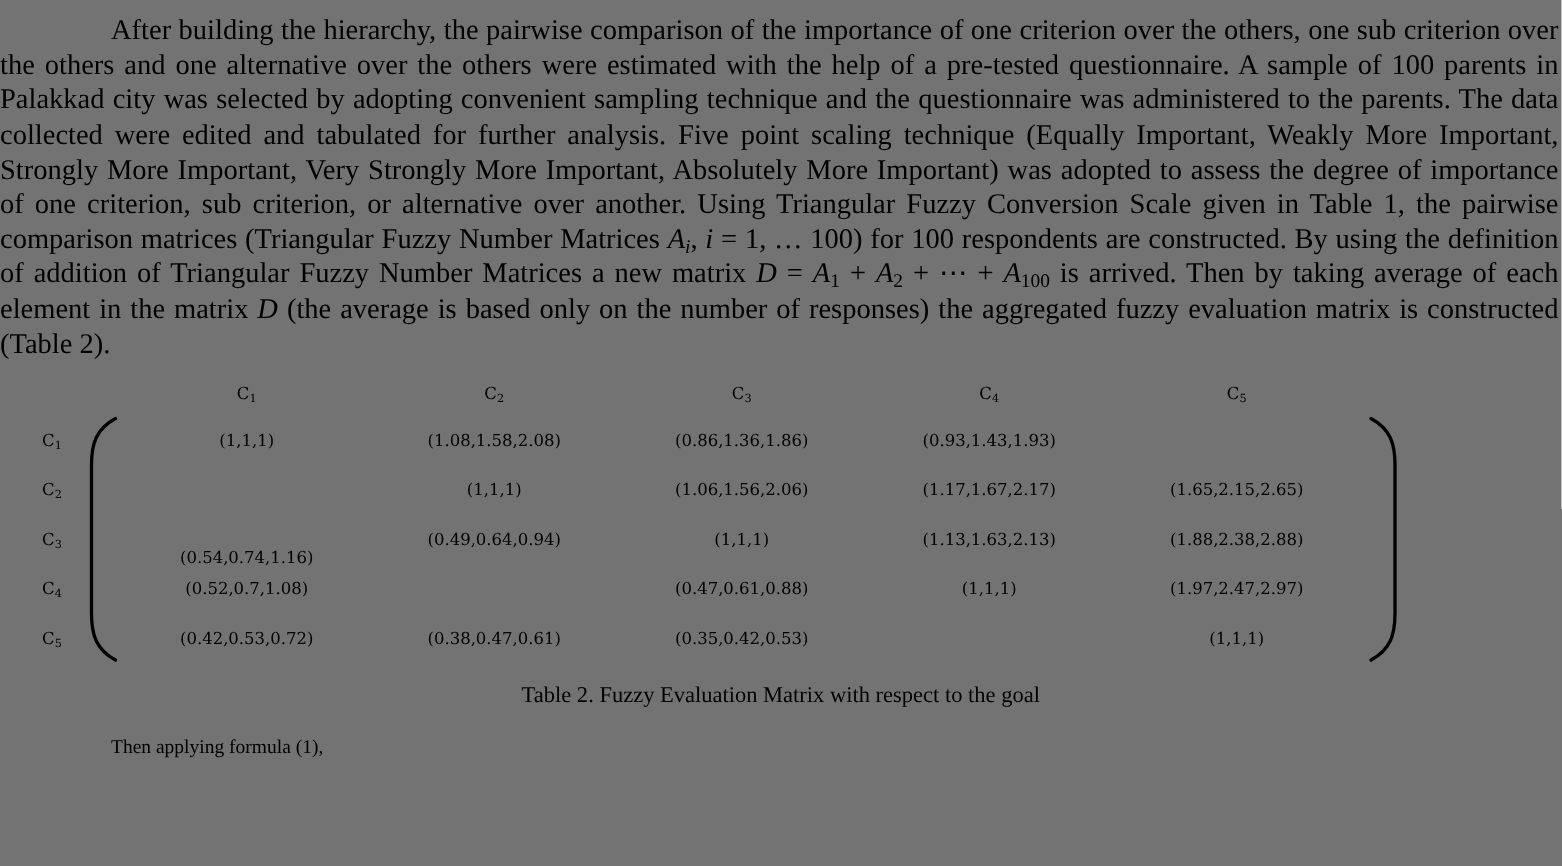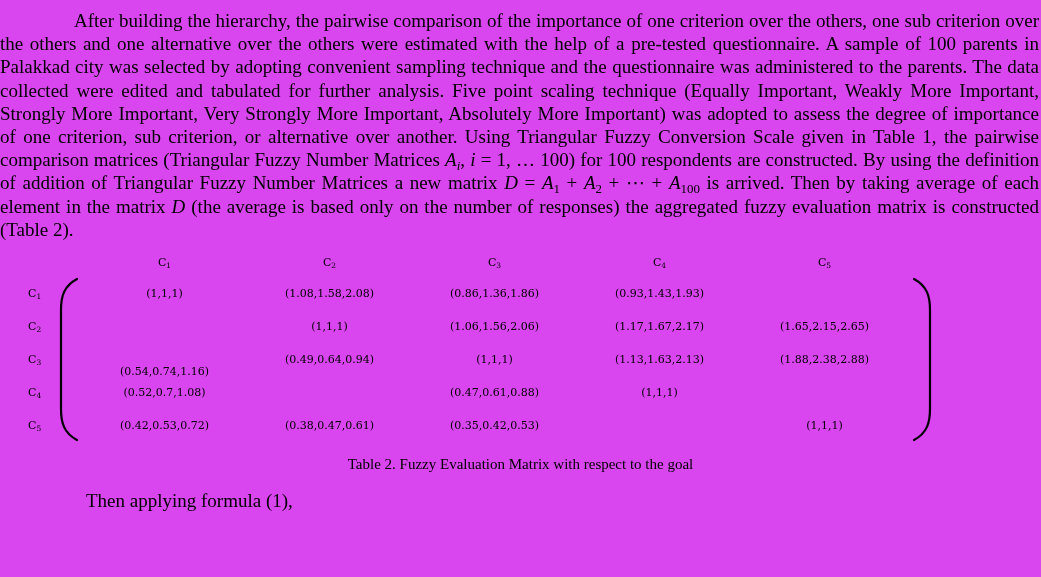--- a/index.html
+++ b/index.html
@@ -4,21 +4,21 @@
 <style>
   html, body {
     margin: 0;
     padding: 0;
     background: #ffffff;
   }
   .page {
     position: relative;
     width: 1041px;
     height: 577px;
-    background: #d946ef;
+    background: #737373;
     color: #000000;
     font-family: "Liberation Serif", serif;
     overflow: hidden;
   }
   .body-text {
     margin: 0;
     padding: 9px 2px 0 0;
     font-size: 19px;
     line-height: 23.2px;
     text-align: justify;
@@ -65,24 +65,24 @@
   }
   .m-paren svg { display: block; }
   
   .caption {
     margin-top: 14px;
     text-align: center;
     font-size: 15px;
   }
   
   .closing {
-    margin: 12px;
+    margin: 0;
     margin-top: 17px;
     padding-left: 74px;
-    font-size: 19px;
+    font-size: 13px;
   }
 </style>
 </head>
 <body>
 
 <div class="page">
 
   <p class="body-text" id="paragraph"><span>After building the hierarchy, the pairwise comparison of the importance of one criterion over the others, one sub criterion over the others and one alternative over the others were estimated with the help of a pre-tested questionnaire. A sample of 100 parents in Palakkad city was selected by adopting convenient sampling technique and the questionnaire was administered to the parents. The data collected were edited and tabulated for further analysis.  Five point scaling technique (Equally Important, Weakly More Important, Strongly More Important, Very Strongly More Important, Absolutely More Important) was adopted to assess the degree of importance of one criterion, sub criterion, or alternative over another. Using Triangular Fuzzy Conversion Scale given in Table 1, the pairwise comparison matrices (Triangular Fuzzy Number Matrices </span><span class="it">A</span><span class="it sub">i</span><span>, </span><span class="it">i</span><span> = 1, … 100) for 100 respondents are constructed. By using the definition of addition of Triangular Fuzzy Number Matrices a new matrix </span><span class="it">D</span><span> = </span><span class="it">A</span><span class="sub">1</span><span> + </span><span class="it">A</span><span class="sub">2</span><span> + ⋯ + </span><span class="it">A</span><span class="sub">100</span><span> is arrived. Then by taking average of each element in the matrix </span><span class="it">D</span><span> (the average is based only on the number of responses) the aggregated fuzzy evaluation matrix is constructed (Table 2).</span></p>
 
   <div class="matrix">
@@ -117,20 +117,21 @@
         <div class="m-cell" style="grid-area: 3 / 6;">(1.17,1.67,2.17)</div>
         <div class="m-cell" style="grid-area: 3 / 7;">(1.65,2.15,2.65)</div>
         <div class="m-cell" style="grid-area: 4 / 3; margin-top: 24px;">(0.54,0.74,1.16)</div>
         <div class="m-cell" style="grid-area: 4 / 4;">(0.49,0.64,0.94)</div>
         <div class="m-cell" style="grid-area: 4 / 5;">(1,1,1)</div>
         <div class="m-cell" style="grid-area: 4 / 6;">(1.13,1.63,2.13)</div>
         <div class="m-cell" style="grid-area: 4 / 7;">(1.88,2.38,2.88)</div>
         <div class="m-cell" style="grid-area: 5 / 3;">(0.52,0.7,1.08)</div>
         <div class="m-cell" style="grid-area: 5 / 5;">(0.47,0.61,0.88)</div>
         <div class="m-cell" style="grid-area: 5 / 6;">(1,1,1)</div>
+        <div class="m-cell" style="grid-area: 5 / 7;">(1.97,2.47,2.97)</div>
         <div class="m-cell" style="grid-area: 6 / 3;">(0.42,0.53,0.72)</div>
         <div class="m-cell" style="grid-area: 6 / 4;">(0.38,0.47,0.61)</div>
         <div class="m-cell" style="grid-area: 6 / 5;">(0.35,0.42,0.53)</div>
         <div class="m-cell" style="grid-area: 6 / 7;">(1,1,1)</div>
       </div>
   </div>
 
   <div class="caption">
     <span class="bold">Table 2</span><span>. Fuzzy Evaluation Matrix with respect to the goal</span>
   </div>

